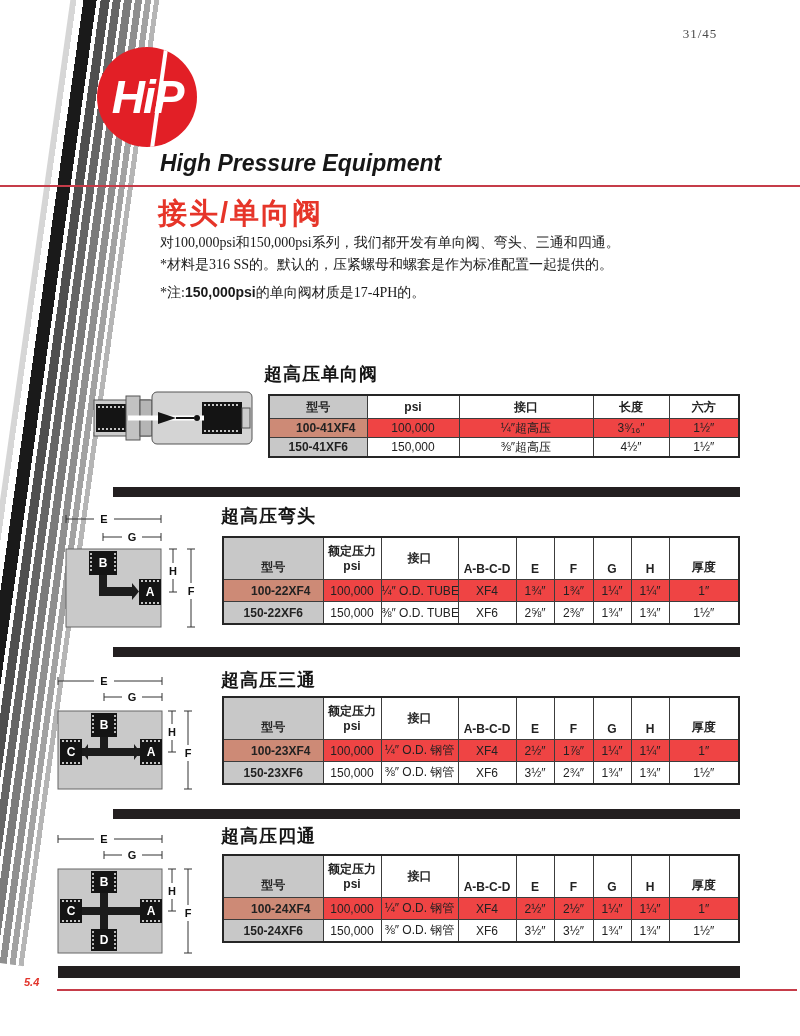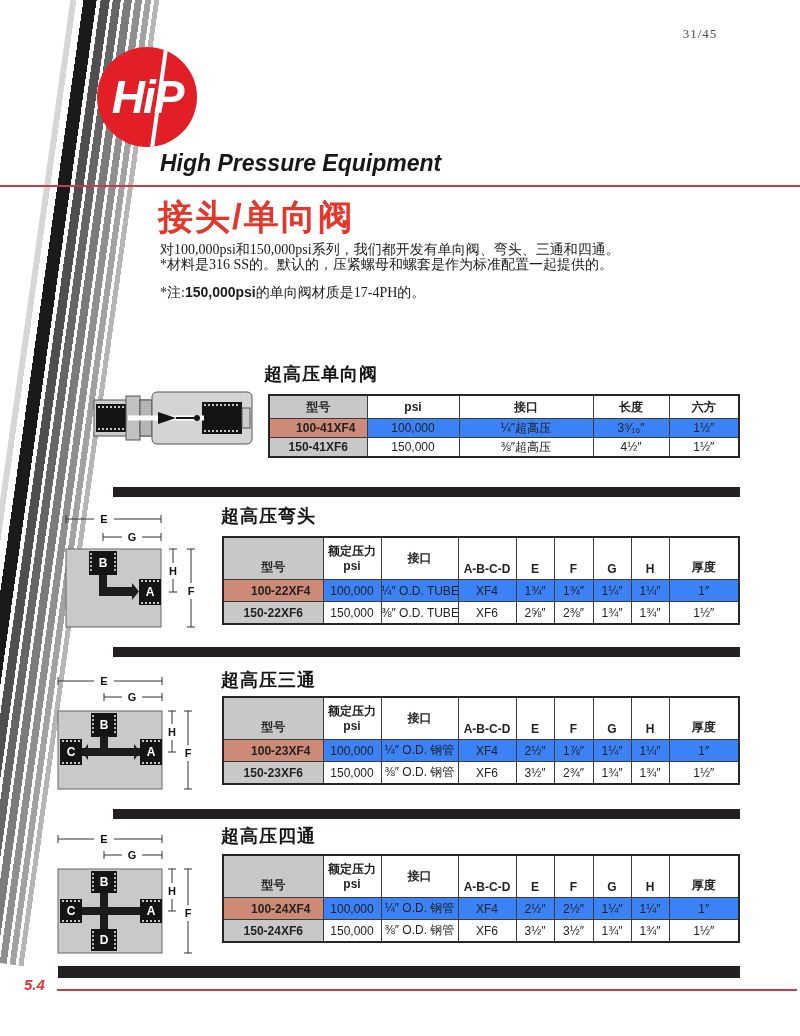--- a/index.html
+++ b/index.html
@@ -21,69 +21,69 @@
     font-family:"Liberation Serif",serif;font-size:13px;color:#4a4a4a;letter-spacing:1px;z-index:4;}
   .logo{position:absolute;left:97px;top:47px;width:100px;height:100px;border-radius:50%;
     background:#e21f26;z-index:3;overflow:hidden;text-align:center;}
   .logo-slash{position:absolute;left:60px;top:-6px;width:4px;height:115px;background:#fff;
     transform:rotate(8deg);}
   .logo-text{position:relative;display:inline-block;color:#fff;font-weight:bold;font-style:italic;
     font-size:46px;line-height:100px;letter-spacing:-2px;}
   .tagline{position:absolute;left:160px;top:150px;font-size:23px;font-weight:bold;font-style:italic;
     color:#171717;z-index:3;letter-spacing:0px;}
   .red-rule-top{position:absolute;left:0;top:185px;width:800px;height:2px;background:#c63c49;z-index:2;}
-  .intro-title{position:absolute;left:158px;top:194px;margin:0;font-size:35px;font-weight:bold;
+  .intro-title{position:absolute;left:158px;top:194px;margin:0;font-size:29px;font-weight:bold;
     color:#e63529;letter-spacing:2px;z-index:3;}
   .intro-line{position:absolute;left:160px;margin:0;font-size:14px;color:#1a1a1a;z-index:3;
     font-family:"Liberation Serif",serif;}
   .intro-note b{font-family:"Liberation Sans",sans-serif;font-size:14px;}
   .sec-title{position:absolute;margin:0;font-size:18px;font-weight:600;color:#151515;
     letter-spacing:1px;z-index:3;}
   .bar{position:absolute;left:113px;width:627px;height:10px;background:#231f20;z-index:2;}
   
   table.spec{position:absolute;border-collapse:collapse;table-layout:fixed;background:#fff;
     border:2px solid #262626;z-index:3;}
   table.spec td{border:1px solid #3c3c3c;text-align:center;font-size:12px;color:#222;
     padding:0;white-space:nowrap;overflow:hidden;}
   td.hd{font-weight:bold;background:#fff;margin-left:32px;}
   td.hd-model{font-weight:bold;background:#c8c8c8;}
-  tr.row-hl td{background:#3b82f6;}
+  tr.row-hl td{background:#ef4444;}
   tr.row-hl td.cell-model{background:#cd8a76;padding-left:15px;}
   tr.row-norm td.cell-model{background:#c8c8c8;margin-left:28px;}
   td.cell-model{font-weight:bold;color:#1c1c1c;}
   .t1 tr.hdr td{height:22px;}
   .t1 tr.datarow td{height:18px;}
   .t9 tr.hdr td{height:38px;vertical-align:bottom;padding-bottom:3px;}
   .t9 tr.hdr td.vmid{vertical-align:middle;padding-bottom:0;line-height:15px;}
   .t9 tr.datarow td{height:21px;}
   
   svg.diagram{position:absolute;z-index:3;}
   .dimtxt{font-family:"Liberation Sans",sans-serif;font-size:11px;font-weight:bold;fill:#111;}
   .porttxt{font-family:"Liberation Sans",sans-serif;font-size:12px;font-weight:bold;fill:#fff;}
   .dline{stroke:#333;stroke-width:1;}
   .thread{stroke:#fff;stroke-width:1.4;stroke-dasharray:2,2;}
-  .footer-num{position:absolute;left:24px;top:976px;font-size:15px;font-weight:bold;
+  .footer-num{position:absolute;left:24px;top:976px;font-size:11px;font-weight:bold;
     font-style:italic;color:#e2342b;z-index:3;}
   .red-rule-bottom{position:absolute;left:57px;top:989px;width:740px;height:2px;background:#c63c49;z-index:3;}
 </style>
 </head>
 <body>
 
 <div class="stripes"></div>
 <div class="page-num">31/45</div>
 
 <div class="logo">
   <div class="logo-slash"></div>
   <span class="logo-text">HiP</span>
 </div>
 <div class="tagline">High Pressure Equipment</div>
 <div class="red-rule-top"></div>
 
 <h1 class="intro-title">接头/单向阀</h1>
-<p class="intro-line" style="top:241px;">对100,000psi和150,000psi系列，我们都开发有单向阀、弯头、三通和四通。</p>
+<p class="intro-line" style="top:234px;">对100,000psi和150,000psi系列，我们都开发有单向阀、弯头、三通和四通。</p>
 <p class="intro-line" style="top:256px;">*材料是316 SS的。默认的，压紧螺母和螺套是作为标准配置一起提供的。</p>
 <p class="intro-line intro-note" style="top:284px;"><span>*注:</span><b>150,000psi</b><span>的单向阀材质是17-4PH的。</span></p>
 
 <h2 class="sec-title" style="left:264px;top:362px;">超高压单向阀</h2>
 
 <svg class="diagram" style="left:92px;top:384px;" width="168" height="68" viewBox="0 0 168 68">
   <rect x="2" y="16" width="56" height="36" fill="#cccccc" stroke="#555"></rect>
   <rect x="4" y="20" width="30" height="28" fill="#141414"></rect>
   <line class="thread" x1="6" y1="23" x2="32" y2="23"></line>
   <line class="thread" x1="6" y1="45" x2="32" y2="45"></line>

